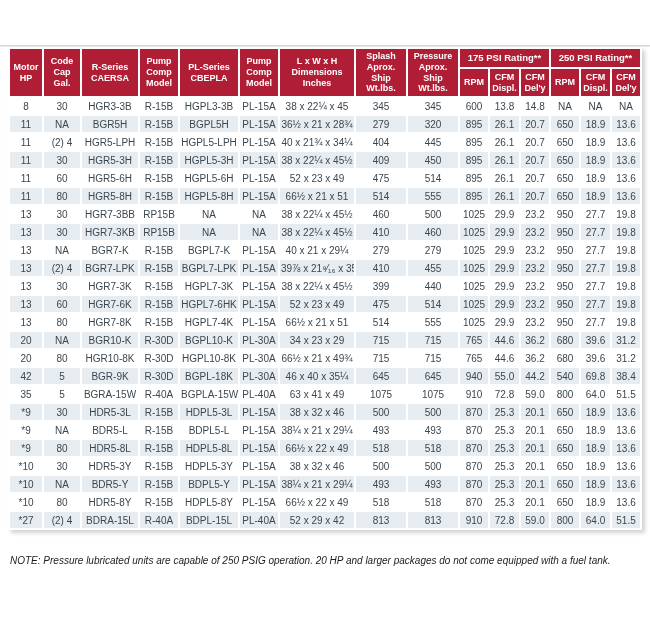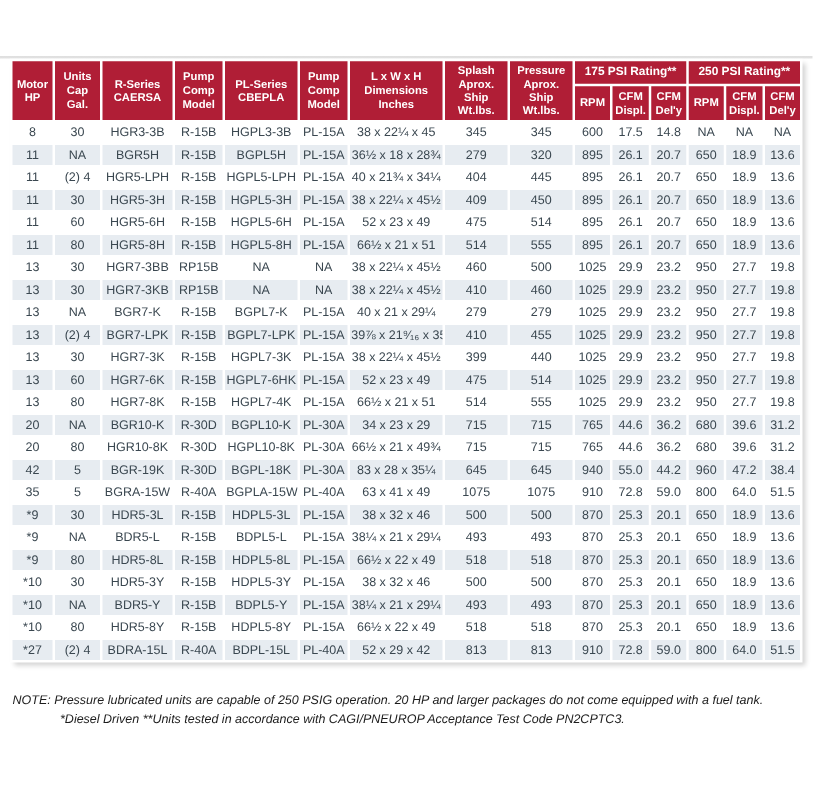--- a/index.html
+++ b/index.html
@@ -88,21 +88,21 @@
       <col style="width:28px">
         <col style="width:29px">
         <col style="width:28px">
       <col style="width:28px">
         <col style="width:29px">
         <col style="width:28px">
     </colgroup>
     <thead>
       <tr class="group-row">
           <th rowspan="2">Motor HP</th>
-          <th rowspan="2">Units Cap Gal.</th>
+          <th rowspan="2">Code Cap Gal.</th>
           <th rowspan="2">R-Series CAERSA</th>
           <th rowspan="2">Pump Comp Model</th>
           <th rowspan="2">PL-Series CBEPLA</th>
           <th rowspan="2">Pump Comp Model</th>
           <th rowspan="2">L x W x H Dimensions Inches</th>
           <th rowspan="2">Splash Aprox. Ship Wt.lbs.</th>
           <th rowspan="2">Pressure Aprox. Ship Wt.lbs.</th>
           <th colspan="3" class="group">175 PSI Rating**</th>
           <th colspan="3" class="group">250 PSI Rating**</th>
         </tr>
@@ -120,34 +120,34 @@
           <td>8</td>
           <td>30</td>
           <td>HGR3-3B</td>
           <td>R-15B</td>
           <td>HGPL3-3B</td>
           <td>PL-15A</td>
           <td class="dims">38 x 22¼ x 45</td>
           <td>345</td>
           <td>345</td>
           <td>600</td>
-          <td>17.5</td>
+          <td>13.8</td>
           <td>14.8</td>
           <td>NA</td>
           <td>NA</td>
           <td>NA</td>
         </tr>
         <tr>
           <td>11</td>
           <td>NA</td>
           <td>BGR5H</td>
           <td>R-15B</td>
           <td>BGPL5H</td>
           <td>PL-15A</td>
-          <td class="dims">36½ x 18 x 28¾</td>
+          <td class="dims">36½ x 21 x 28¾</td>
           <td>279</td>
           <td>320</td>
           <td>895</td>
           <td>26.1</td>
           <td>20.7</td>
           <td>650</td>
           <td>18.9</td>
           <td>13.6</td>
         </tr>
         <tr>
@@ -367,32 +367,32 @@
           <td>765</td>
           <td>44.6</td>
           <td>36.2</td>
           <td>680</td>
           <td>39.6</td>
           <td>31.2</td>
         </tr>
         <tr>
           <td>42</td>
           <td>5</td>
-          <td>BGR-19K</td>
+          <td>BGR-9K</td>
           <td>R-30D</td>
           <td>BGPL-18K</td>
           <td>PL-30A</td>
-          <td class="dims">83 x 28 x 35¼</td>
+          <td class="dims">46 x 40 x 35¼</td>
           <td>645</td>
           <td>645</td>
           <td>940</td>
           <td>55.0</td>
           <td>44.2</td>
-          <td>960</td>
-          <td>47.2</td>
+          <td>540</td>
+          <td>69.8</td>
           <td>38.4</td>
         </tr>
         <tr>
           <td>35</td>
           <td>5</td>
           <td>BGRA-15W</td>
           <td>R-40A</td>
           <td>BGPLA-15W</td>
           <td>PL-40A</td>
           <td class="dims">63 x 41 x 49</td>
@@ -523,14 +523,13 @@
           <td>800</td>
           <td>64.0</td>
           <td>51.5</td>
         </tr>
       </tbody>
   </table>
 </div>
 
 <div class="notes">
   <div class="line1">NOTE: Pressure lubricated units are capable of 250 PSIG operation.  20 HP and larger packages do not come equipped with a fuel tank.</div>
-  <div class="line2">*Diesel Driven  **Units tested in accordance with CAGI/PNEUROP Acceptance Test Code PN2CPTC3.</div>
 </div>
 
 </body></html>

